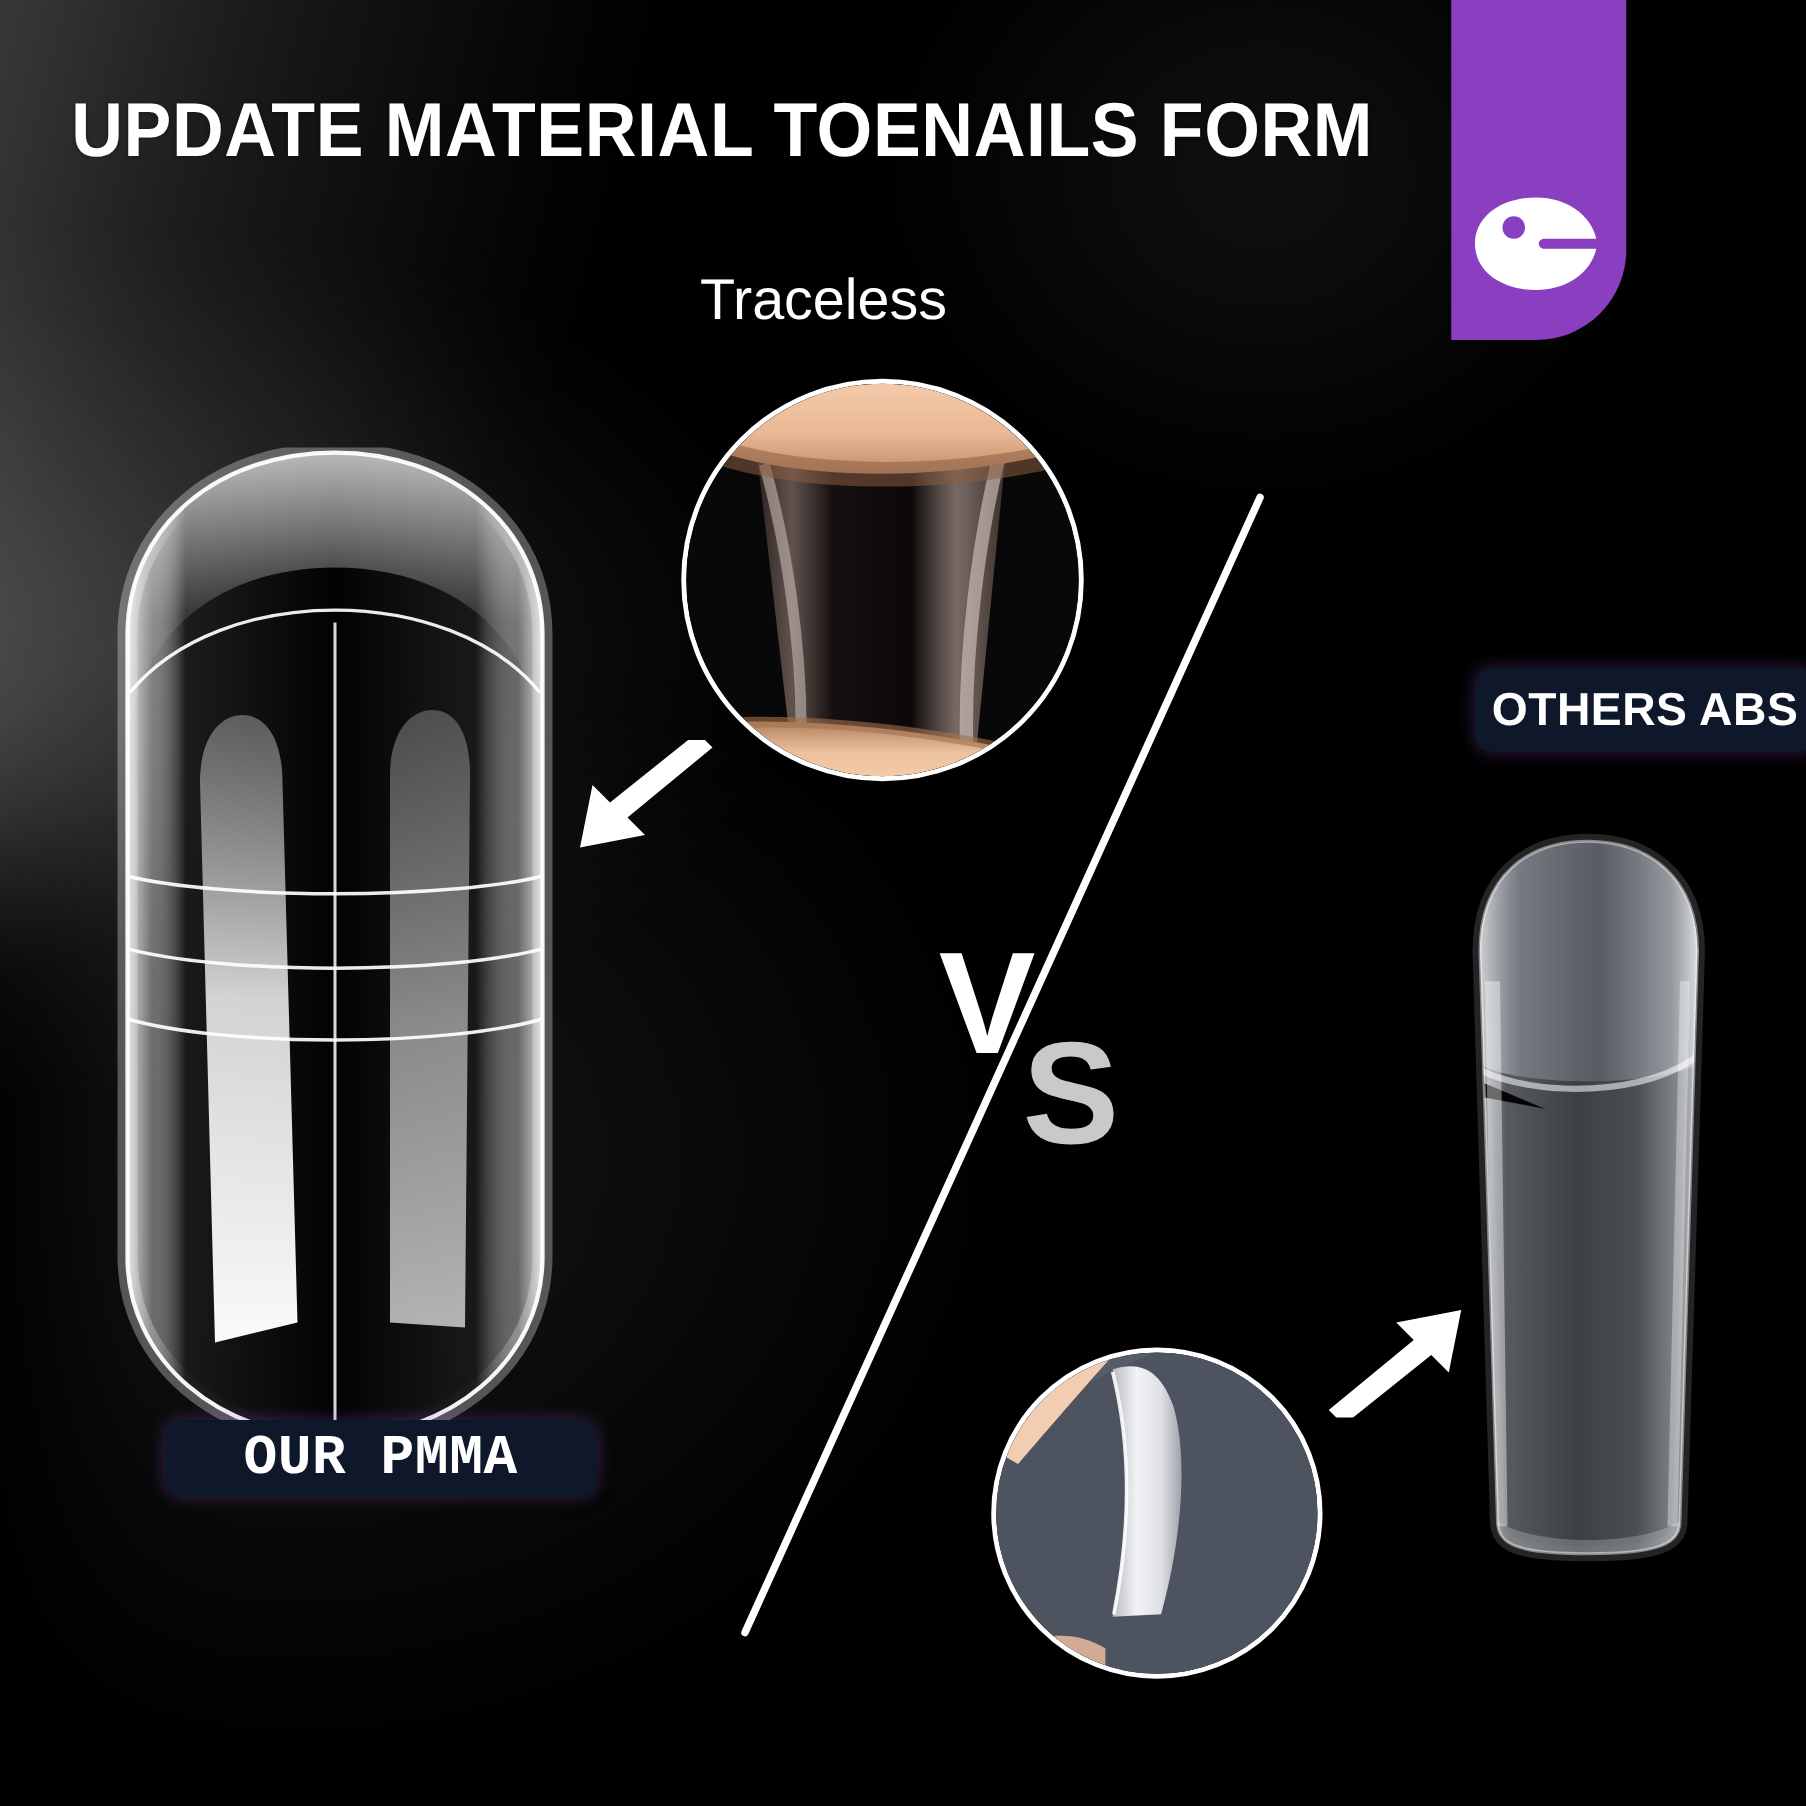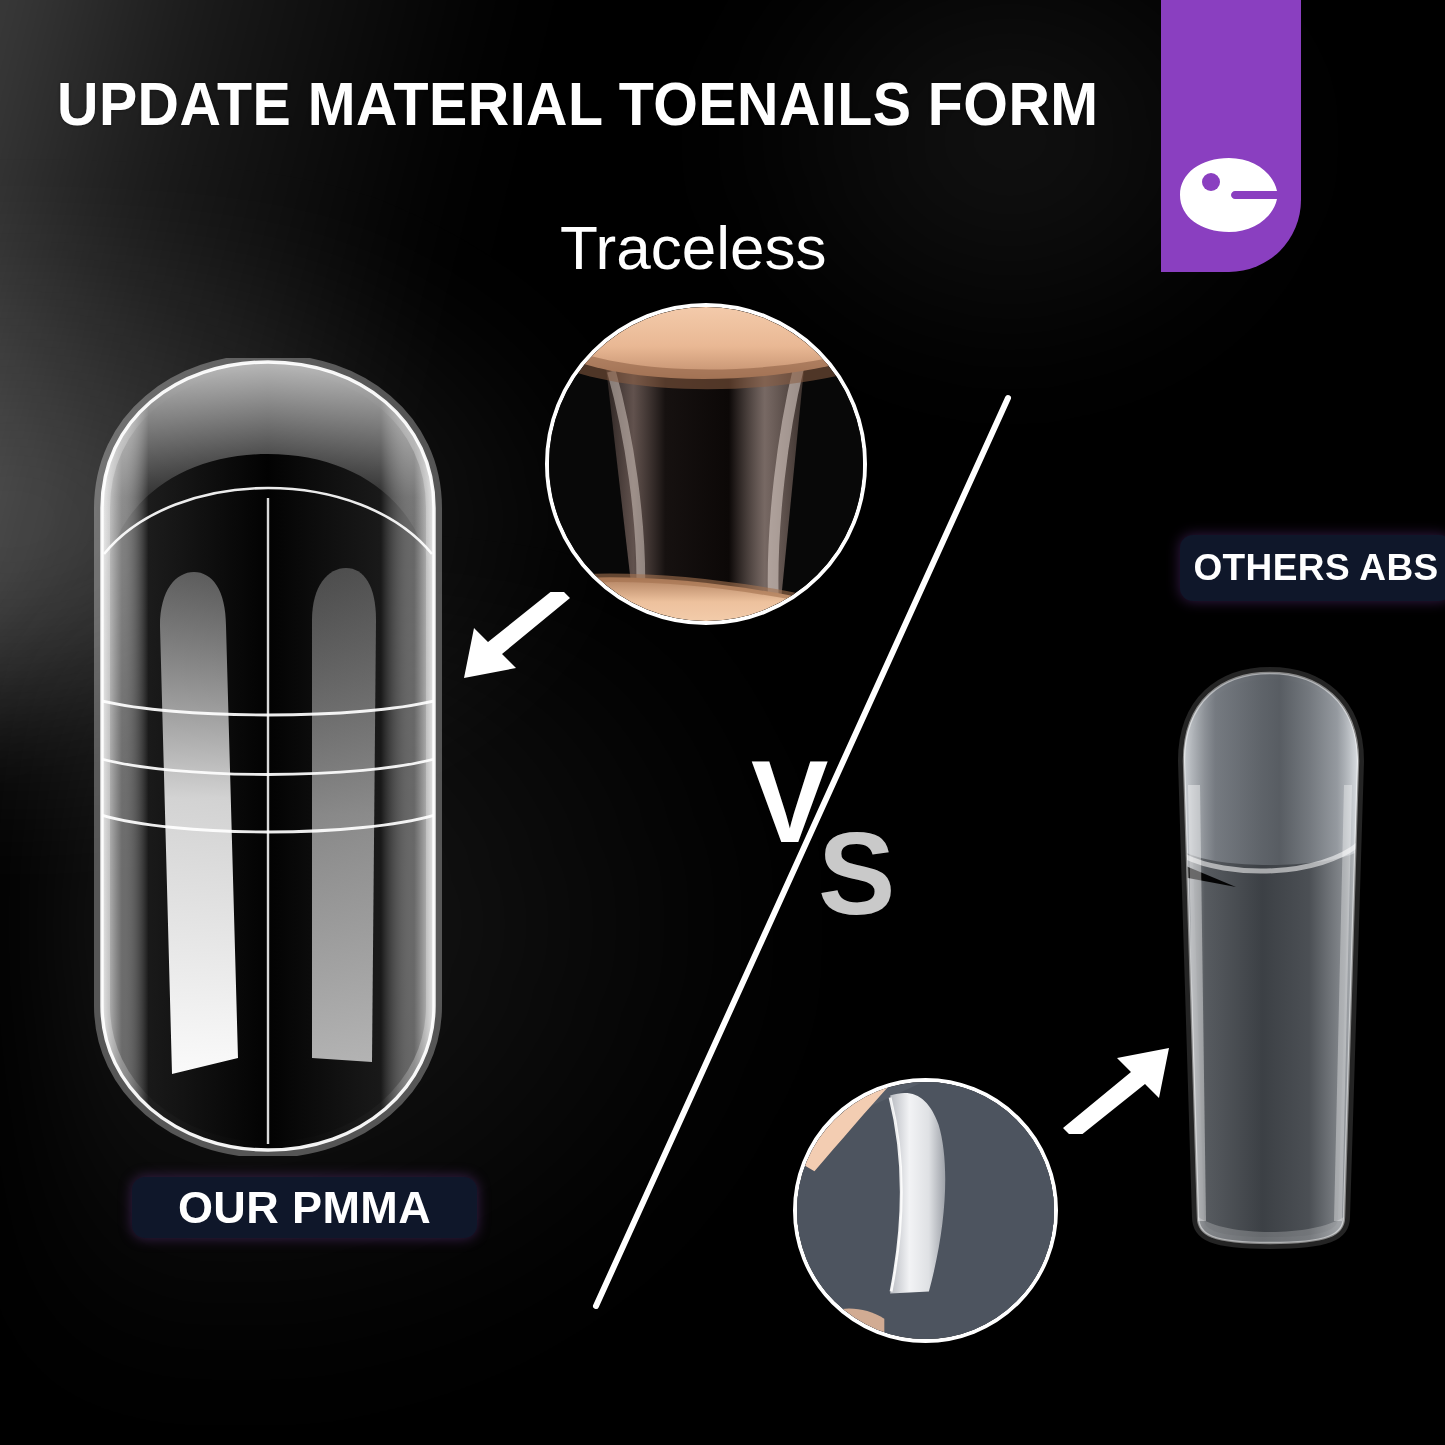--- a/index.html
+++ b/index.html
@@ -120,44 +120,45 @@
     display: flex;
     align-items: center;
     justify-content: center;
     font-weight: 700;
     letter-spacing: 0.4px;
     box-shadow: 0 0 14px rgba(155,81,208,0.35);
     margin-left: 44px;
   }
   #badge-our-pmma {
     left: 88px;
-    top: 1177px;
+    top: 1136px;
     width: 345px;
     height: 61px;
     font-size: 45px;
+    font-family: Liberation Mono, monospace;
   }
   #badge-others-abs {
     left: 1136px;
     top: 535px;
     width: 272px;
     height: 66px;
     font-size: 37px;
   }
 
   
   .caption {
     position: absolute;
     color: #ffffff;
     font-weight: 400;
     white-space: nowrap;
   }
   #caption-traceless {
     left: 560px;
     top: 212px;
-    font-size: 62px;
+    font-size: 46px;
   }
   #caption-creasy {
     left: 848px;
     top: 1000px;
     font-size: 52px;
   }
 
   
   .vs-v {
     position: absolute;

